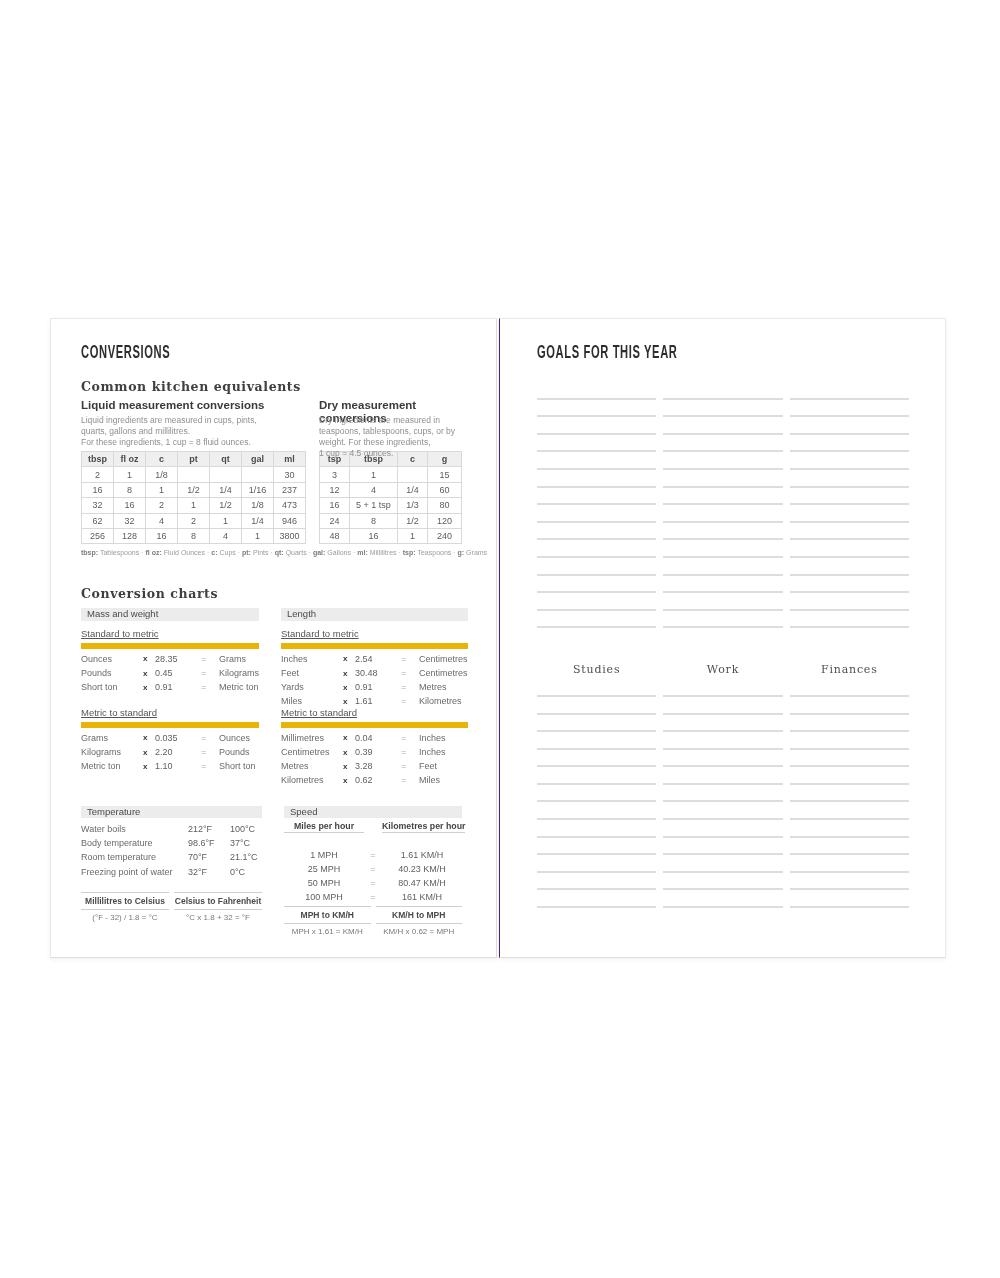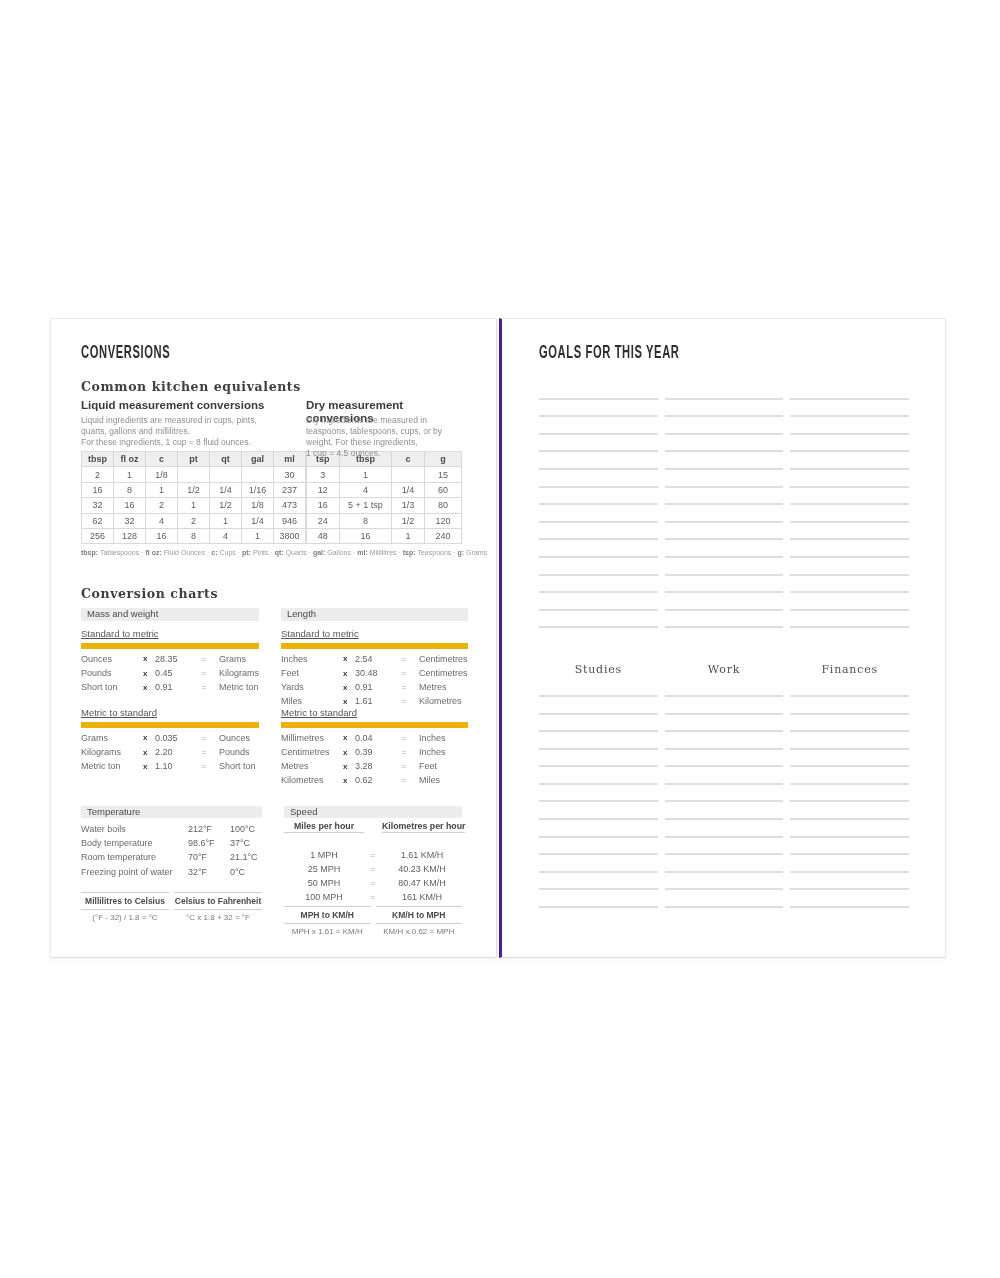--- a/index.html
+++ b/index.html
@@ -2,31 +2,31 @@
 <html><head>
 <meta charset="utf-8">
 <style>
   * { margin:0; padding:0; box-sizing:border-box; }
   body { width:1000px; height:1278px; background:#ffffff; position:relative;
          font-family:"Liberation Sans", sans-serif; color:#555; }
   .spread { position:absolute; left:50px; top:318px; display:flex; }
   .page { width:447px; height:640px; background:#fff; border:1px solid #e9e9e9;
           border-bottom-color:#ddd; box-shadow:0 2px 5px rgba(0,0,0,0.05); }
   .page-left  { padding:26px 34px 0 30px; border-right:1px solid #e0e0e0; }
-  .page-right { margin-left:2px; padding:26px 36px 0 37px; border-left:3px solid #4c1d95; }
+  .page-right { margin-left:2px; padding:26px 36px 0 37px; border-left:1px solid #4c1d95; }
 
   .page-title { font-family:"Liberation Sans", sans-serif; font-weight:700; font-size:18px;
                 letter-spacing:1px; color:#2d2d2d; transform:scaleX(0.62);
                 transform-origin:left center; white-space:nowrap; height:15px; line-height:15px; }
 
   .serif { font-family:"DejaVu Serif", serif; color:#3f3f3f; }
   .kh-heading { margin-top:20px; font-size:12.5px; letter-spacing:0.6px; height:14px; line-height:14px; }
 
   .kitchen-cols { margin-top:5px; display:flex; }
-  .kcol-liquid { width:225px; margin-right:0; }
+  .kcol-liquid { width:225px; margin-right:13px; }
   .kcol-dry { flex:1; }
   .kcol-head { font-size:11.5px; font-weight:700; color:#3a3a3a; height:13px; line-height:13px; }
   .kdesc { margin-top:3px; height:36px; font-size:8.5px; line-height:11px; color:#8f8f8f; }
   .kdesc-line { white-space:nowrap; }
 
   .ktable { display:table; width:100%; border-collapse:collapse; }
   .ktr { display:table-row; }
   .kc { display:table-cell; border:1px solid #d9d9d9; text-align:center; vertical-align:middle;
         font-size:9px; line-height:8px; padding:3.2px 1px; color:#5c5c5c; }
   .khead .kc { background:#efefef; font-weight:700; color:#4b4b4b; }

